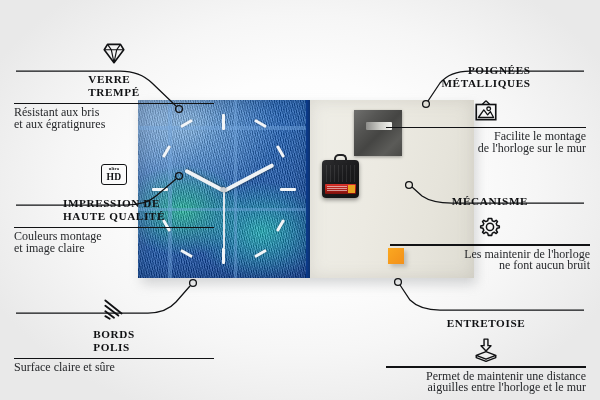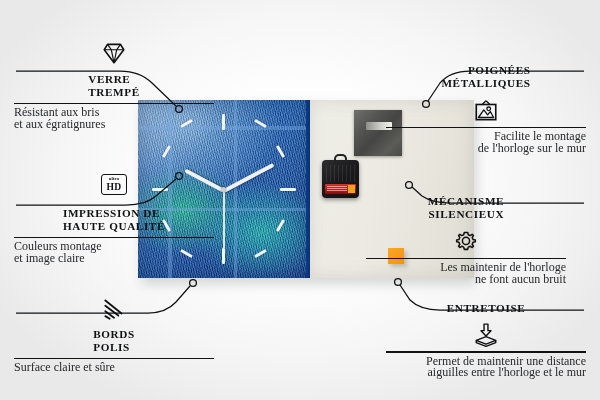--- a/index.html
+++ b/index.html
@@ -123,25 +123,25 @@
   .hd-badge {
     width: 26px; height: 21px; border: 1.4px solid #101113; border-radius: 3px;
     display: flex; flex-direction: column; align-items: center; justify-content: center;
     line-height: 1;
   }
   .hd-ultra { font-size: 4.6px; font-weight: bold; letter-spacing: 0.2px; }
   .hd-main { font-size: 9.6px; font-weight: bold; letter-spacing: 0.3px; }
 
   
   #co-verre       { left: 14px;  top: 40px; }
-  #co-impression  { left: 14px;  top: 174px; }
+  #co-impression  { left: 14px;  top: 164px; }
   #co-bords       { left: 14px;  top: 295px; }
   #co-poignees    { left: 386px; top: 40px;  }
-  #co-mecanisme   { left: 366px; top: 171px; text-align: right; }
-  #co-entretoise  { left: 386px; top: 278px; }
+  #co-mecanisme   { left: 390px; top: 171px; text-align: right; }
+  #co-entretoise  { left: 386px; top: 293px; }
 </style>
 </head>
 <body>
 
 <div id="stage">
 
   <div id="product">
     <div class="panel-shadow"></div>
 
     <div class="front-face">
@@ -281,21 +281,20 @@
     </div>
     <div class="co-rule"></div>
     <div class="co-sub">Facilite le montage</div>
     <div class="co-sub">de l'horloge sur le mur</div>
   </div>
 
   <div class="callout right" id="co-mecanisme">
     <div class="co-head">
       <div>
         <div class="co-title">MÉCANISME</div>
-        <div class="co-title">SILENCIEUX</div>
       </div>
       <span class="co-icon">
         <svg viewBox="0 0 24 24">
             <path d="M12 3.2 L13.6 3.2 L14.1 5.3 L15.9 6.1 L17.7 4.9 L18.9 6.1 L17.7 7.9 L18.5 9.7 L20.6 10.2 L20.6 11.8 L18.5 12.3 L17.7 14.1 L18.9 15.9 L17.7 17.1 L15.9 15.9 L14.1 16.7 L13.6 18.8 L12 18.8 L10.4 18.8 L9.9 16.7 L8.1 15.9 L6.3 17.1 L5.1 15.9 L6.3 14.1 L5.5 12.3 L3.4 11.8 L3.4 10.2 L5.5 9.7 L6.3 7.9 L5.1 6.1 L6.3 4.9 L8.1 6.1 L9.9 5.3 L10.4 3.2 Z" fill="none" stroke="currentColor" stroke-width="1.4" stroke-linejoin="round"></path>
             <circle cx="12" cy="11" r="3.3" fill="none" stroke="currentColor" stroke-width="1.4"></circle>
           </svg>
       </span>
     </div>
     <div class="co-rule"></div>
     <div class="co-sub">Les maintenir de l'horloge</div>

